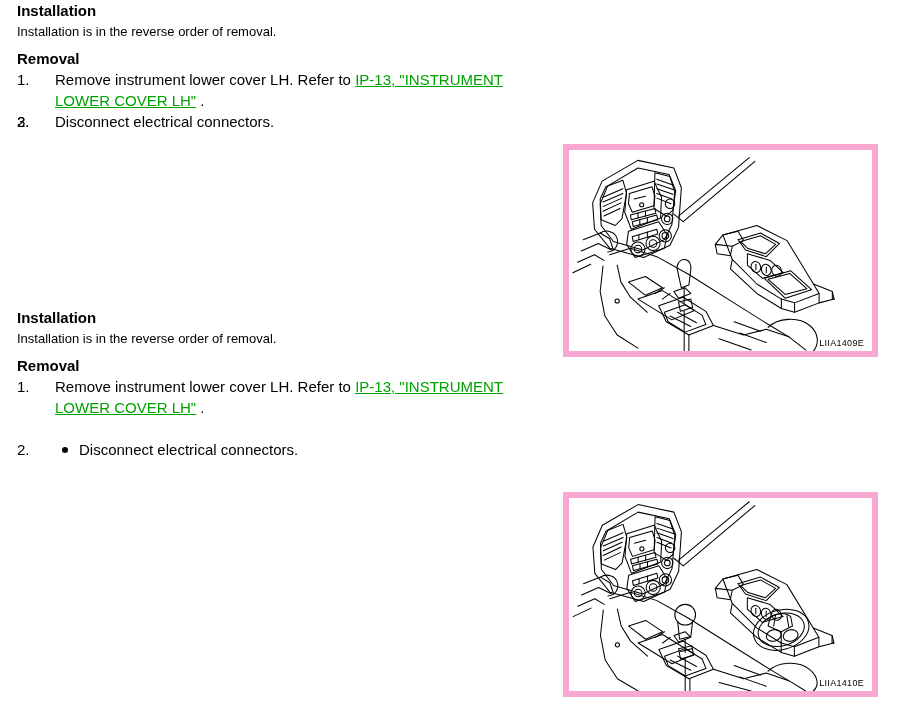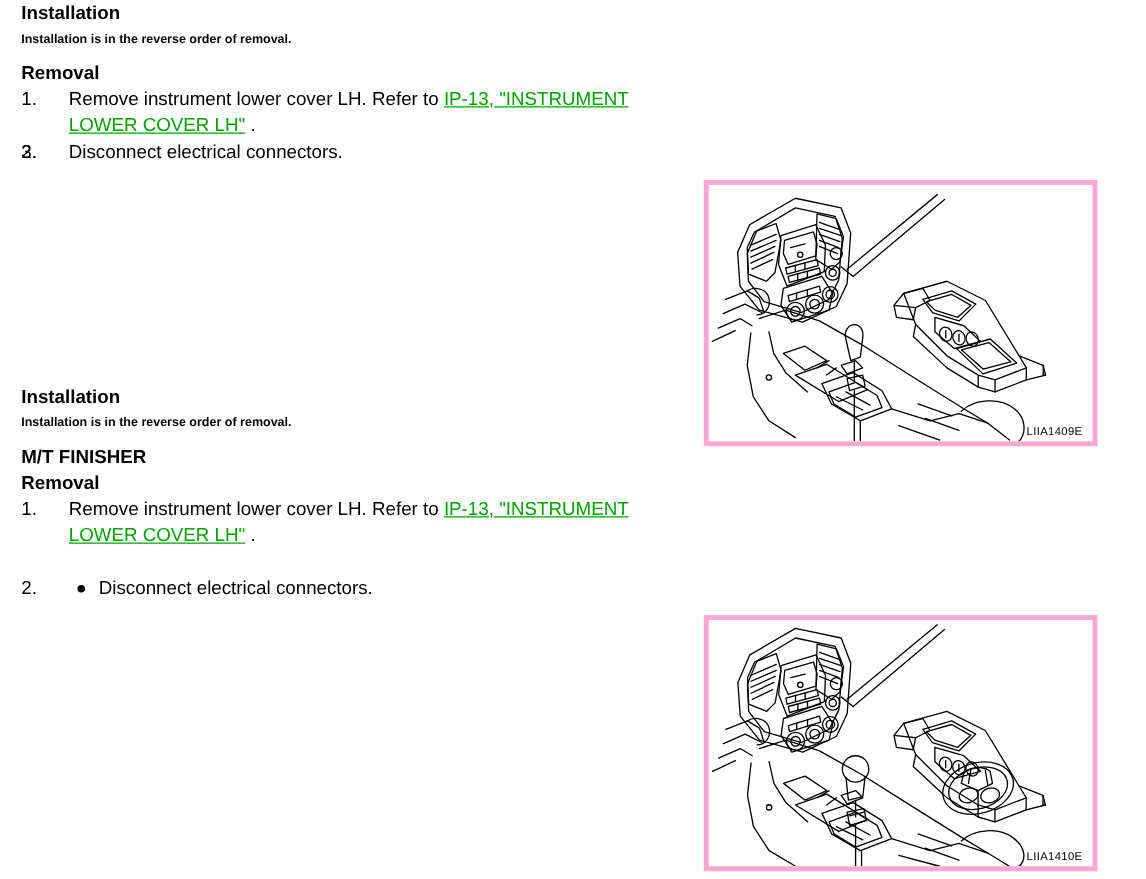--- a/index.html
+++ b/index.html
@@ -40,24 +40,23 @@
     margin: 0;
     letter-spacing: 0px;
   }
   .h-section {
     font-size: 15px;
     font-weight: bold;
     line-height: 21px;
     margin: 0;
   }
   .para {
-    font-size: 10px;
+    font-size: 13px;
     line-height: 21px;
     margin: 0;
-    font-weight: bold;
   }
 
   ol.steps {
     list-style: none;
     margin: 0;
     padding: 0;
   }
   ol.steps > li {
     position: relative;
     font-size: 15px;
@@ -108,21 +107,21 @@
     color: #00a200;
     text-decoration: underline;
     text-decoration-color: #00a200;
   }
 
   .gap-s { height: 6px; }
 
   
   .figure {
     position: absolute;
-    border: 4px solid #f9a8d4;
+    border: 6px solid #f9a8d4;
     background: #ffffff;
     box-sizing: border-box;
     overflow: hidden;
   }
   #figure-at  { left: 552px; top: 144px; width: 315px; height: 213px; }
   #figure-mt  { left: 552px; top: 492px; width: 315px; height: 205px; }
 
   .figure svg {
     position: absolute;
     left: 0; top: 0;
@@ -175,21 +174,20 @@
     <div style="height:175px"></div>
 
     <div>
       <div class="h-sub">Installation</div>
       <div class="para">Installation is in the reverse order of removal.</div>
     </div>
 
     <div class="gap-s"></div>
 
     <div>
-      <div class="h-section">M/T FINISHER</div>
       <div class="h-section">Removal</div>
 
       <ol class="steps">
         <li class="justified">
           <span class="num">1.</span>
           <span class="body"><span>Remove instrument lower cover LH. Refer to </span><a class="xref" href="#">IP-13, "INSTRUMENT LOWER COVER LH"</a><span> .</span></span>
         </li>
         <li>
           <span class="num">2.</span>
         </li>

